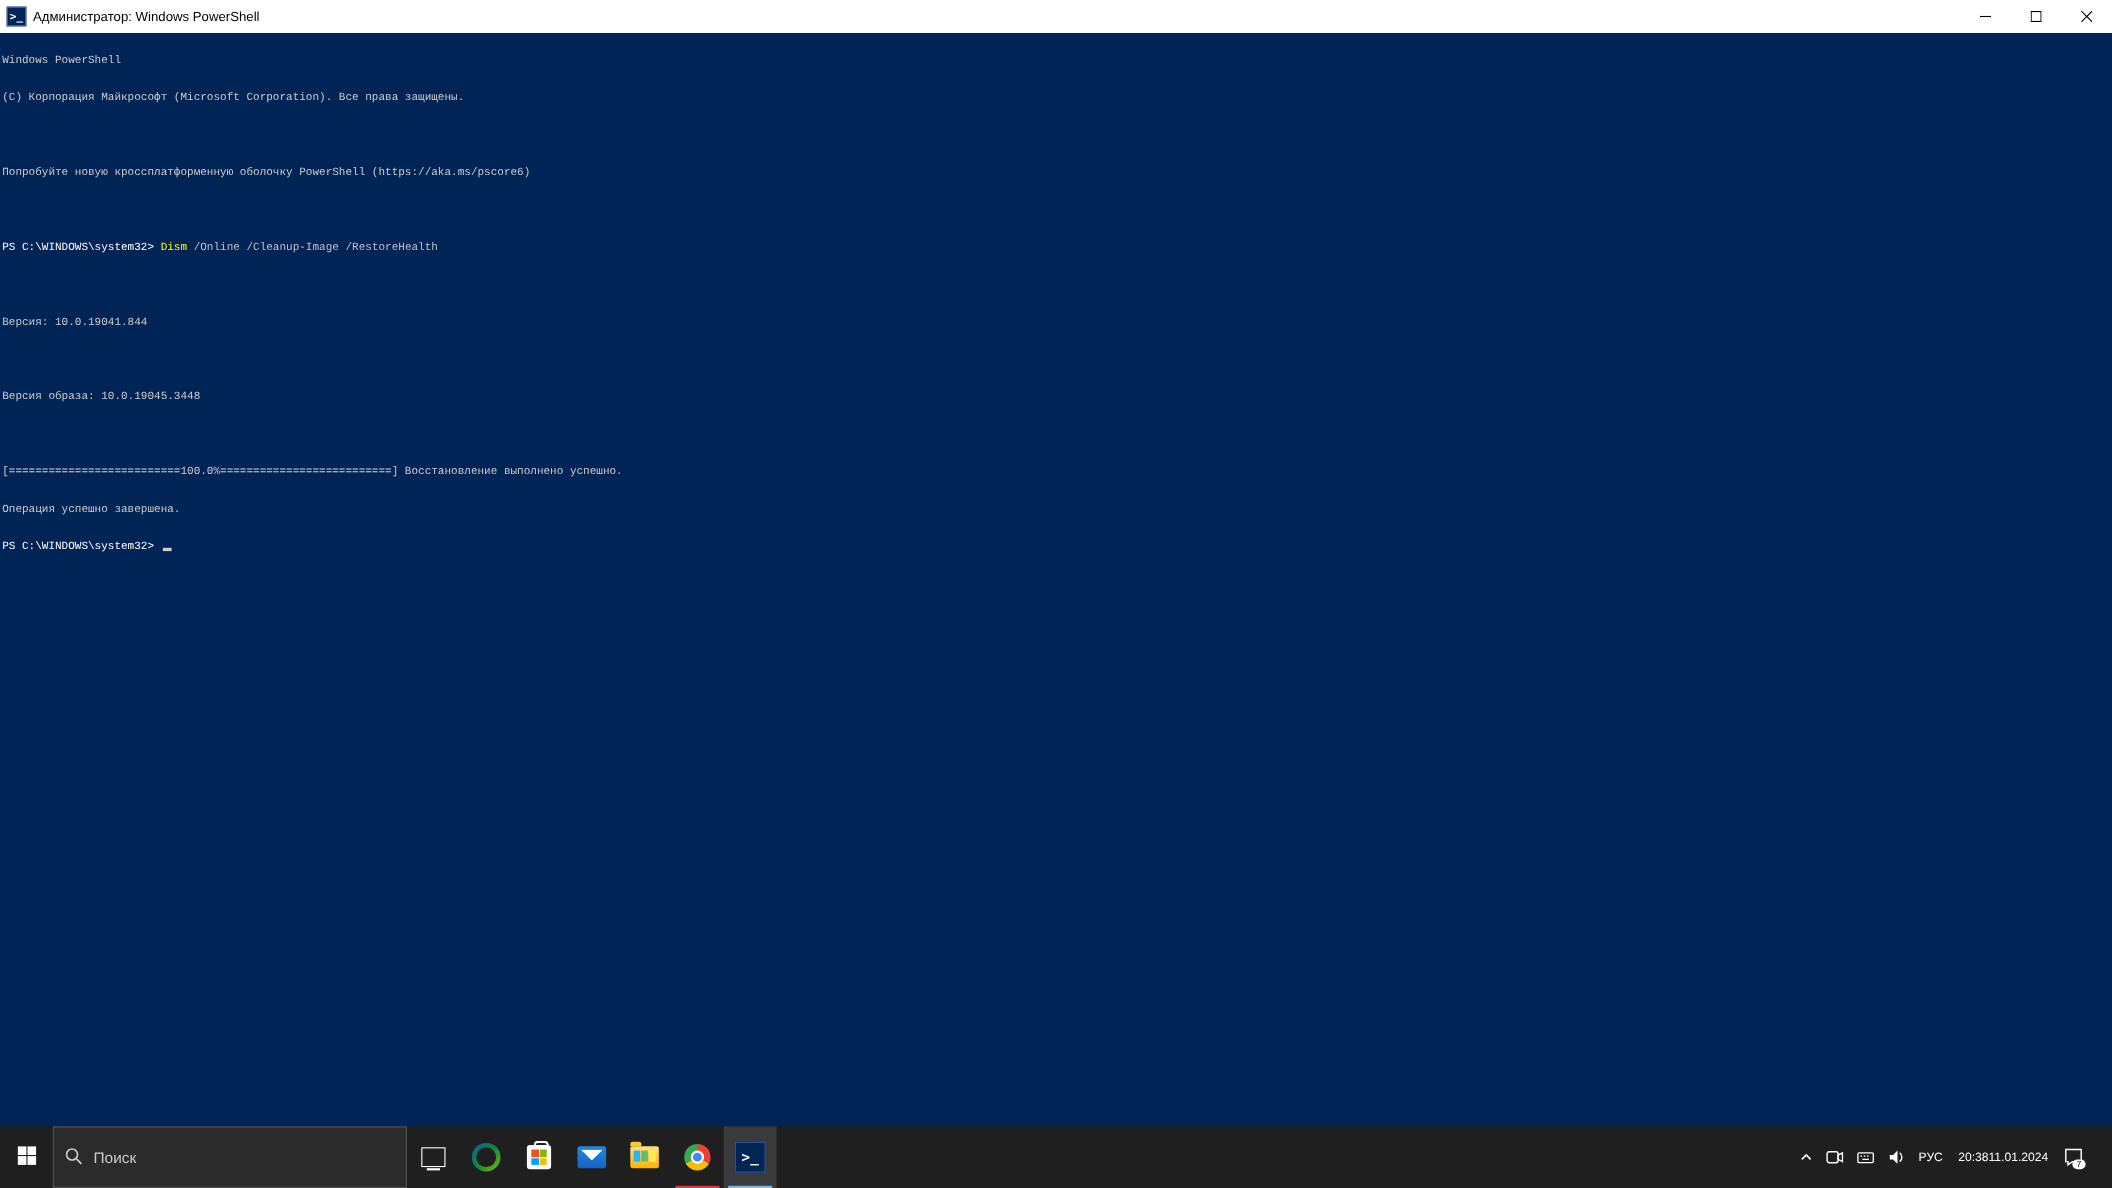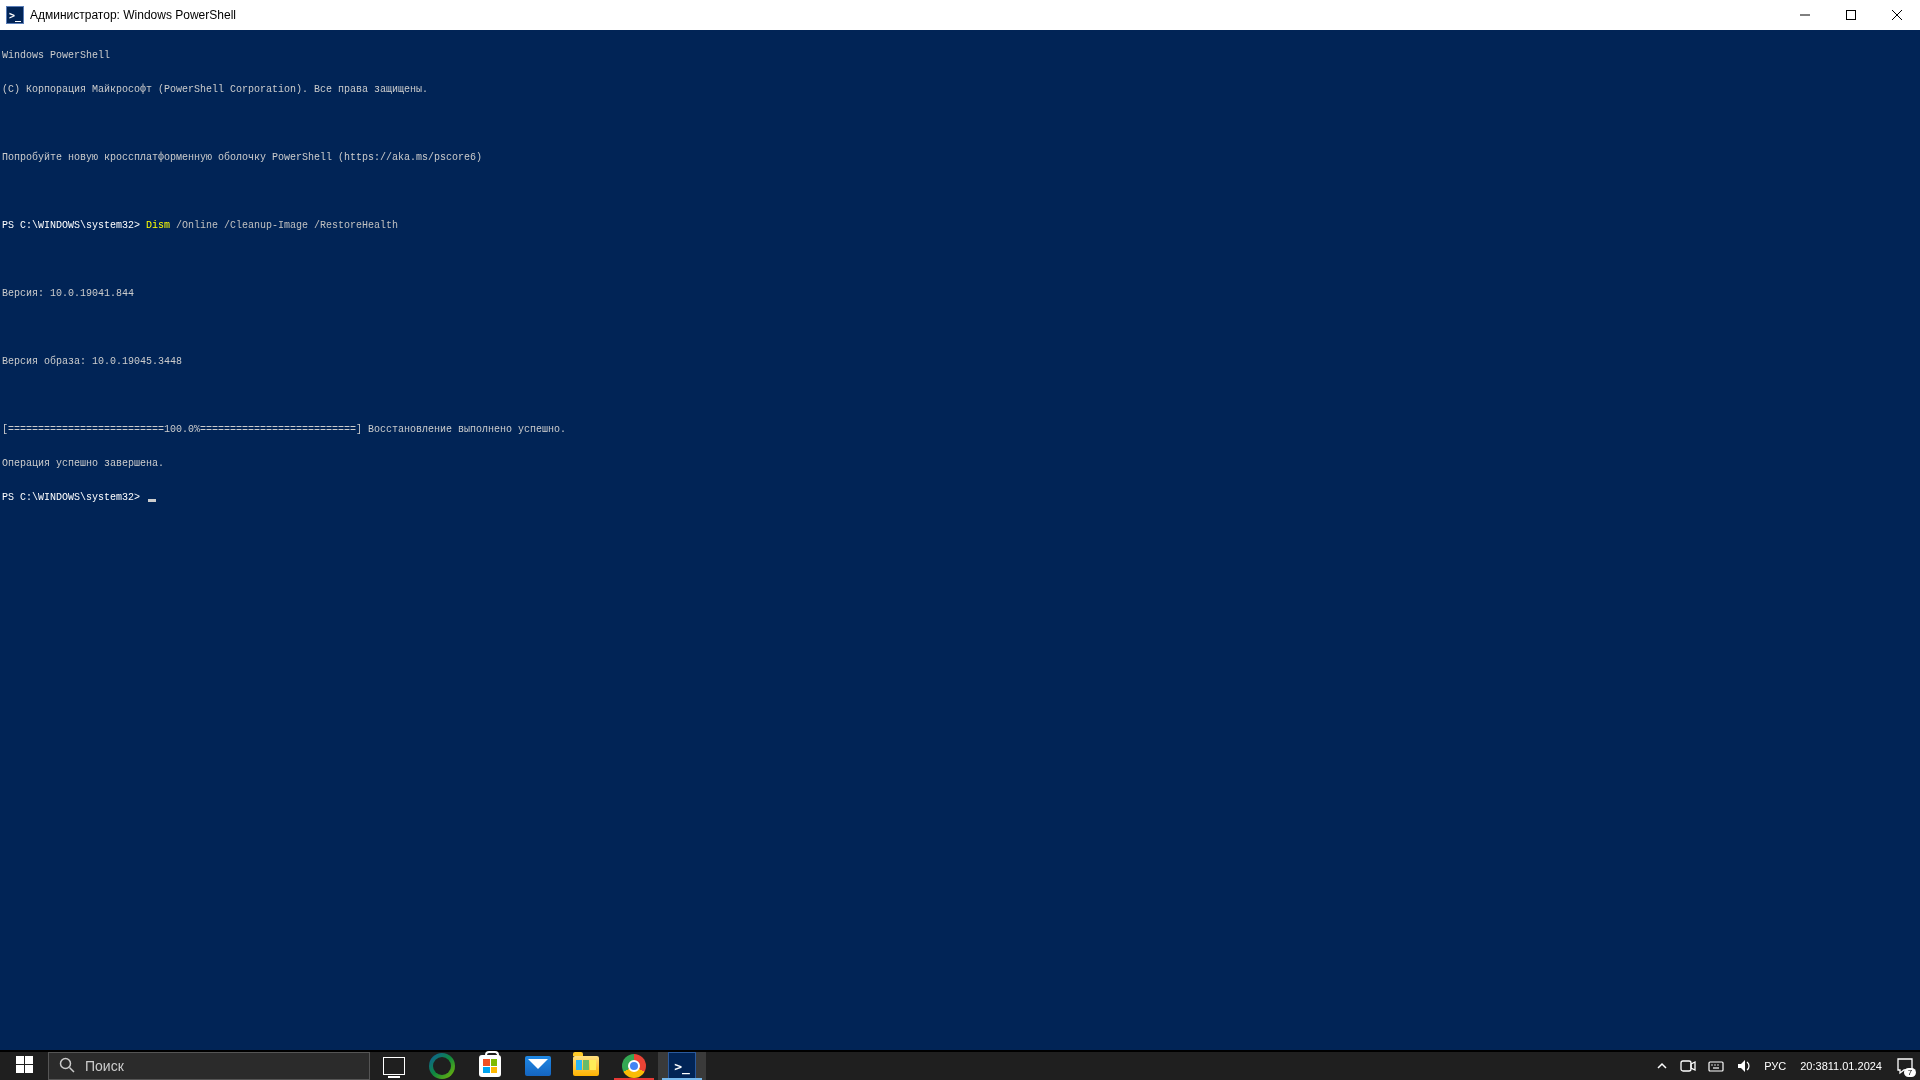--- a/index.html
+++ b/index.html
@@ -11,29 +11,29 @@
   .win-controls{display:flex;height:100%}
   .win-btn{width:46px;height:30px;display:flex;align-items:center;justify-content:center;color:#000}
   .win-btn svg{width:10px;height:10px}
   .terminal{flex:1;background:#012456;font-family:Consolas,'Courier New',monospace;font-size:10px;line-height:17px;color:#ccc;padding:0 2px;white-space:pre;overflow:hidden}
   .terminal .line{display:block}
   .prompt{color:#fff}
   .cmd-yellow{color:#ffff00}
   .cmd-gray{color:#c0c0c0}
   .cursor{display:inline-block;width:8px;height:3px;background:#ccc;vertical-align:baseline;margin-left:2px;position:relative;top:2px}
   
-  .taskbar{position:absolute;left:0;bottom:0;width:1920px;height:28px;background:#1f1f1f;display:flex;align-items:stretch;color:#fff;font-size:12px}
+  .taskbar{position:absolute;left:0;bottom:0;width:1920px;height:56px;background:#1f1f1f;display:flex;align-items:stretch;color:#fff;font-size:12px}
   .tb-btn{width:48px;display:flex;align-items:center;justify-content:center;position:relative}
   .tb-btn.active{background:#3a3a3a}
   .tb-btn .underline{position:absolute;bottom:0;left:4px;right:4px;height:2px}
   .start-icon svg{width:17px;height:17px;fill:#fff}
   .search-box{width:300px;background:#2b2b2b;border:1px solid #555;display:flex;align-items:center;margin:0;padding:0 10px;color:#ccc;font-size:14px}
   .search-box .mag{margin-right:10px}
   .task-icons{display:flex}
-  .tray{margin-left:auto;display:flex;align-items:center;padding-right:0}
+  .tray{margin-left:auto;display:flex;align-items:center;padding-right:20px}
   .tray-item{padding:0 6px;display:flex;align-items:center;justify-content:center;height:40px;font-size:12px;color:#fff}
   .tray-clock{display:flex;align-items:center;justify-content:center;line-height:13px;font-size:11px;padding:0 8px}
   .tray svg{width:16px;height:16px;fill:#fff}
   .chevron-up svg{width:12px;height:12px}
   .edge-icon{width:26px;height:26px;border-radius:50%;background:linear-gradient(135deg,#0c59a4 0%,#10893e 50%,#7fba00 100%);position:relative}
   .edge-icon::after{content:"";position:absolute;inset:4px;border-radius:50%;background:#1f1f1f}
   .store-icon{width:22px;height:22px;background:#fff;border-radius:3px;position:relative}
   .store-icon::before{content:"";position:absolute;top:-4px;left:6px;width:10px;height:6px;border:2px solid #fff;border-bottom:none;border-radius:4px 4px 0 0}
   .store-icon .flag{position:absolute;inset:4px;display:grid;grid-template-columns:1fr 1fr;grid-template-rows:1fr 1fr;gap:1px}
   .store-icon .flag span:nth-child(1){background:#f25022}.store-icon .flag span:nth-child(2){background:#7fba00}.store-icon .flag span:nth-child(3){background:#00a4ef}.store-icon .flag span:nth-child(4){background:#ffb900}
@@ -76,21 +76,21 @@
         <svg viewBox="0 0 10 10">
             <line x1="0" y1="0" x2="10" y2="10" stroke="currentColor" stroke-width="1"></line>
             <line x1="10" y1="0" x2="0" y2="10" stroke="currentColor" stroke-width="1"></line>
           </svg>
       </div>
     </div>
   </div>
 
   <div class="terminal">
 <span class="line">Windows PowerShell</span>
-<span class="line">(C) Корпорация Майкрософт (PowerShell Corporation). Все права защищены.</span>
+<span class="line">(C) Корпорация Майкрософт (Microsoft Corporation). Все права защищены.</span>
 <span class="line"> </span>
 <span class="line">Попробуйте новую кроссплатформенную оболочку PowerShell (https://aka.ms/pscore6)</span>
 <span class="line"> </span>
 <span class="line"><span class="prompt">PS C:\WINDOWS\system32&gt; </span><span class="cmd-yellow">Dism</span><span class="cmd-gray"> /Online /Cleanup-Image /RestoreHealth</span></span>
 <span class="line"> </span>
 <span class="line">Версия: 10.0.19041.844</span>
 <span class="line"> </span>
 <span class="line">Версия образа: 10.0.19045.3448</span>
 <span class="line"> </span>
 <span class="line">[==========================100.0%==========================] Восстановление выполнено успешно.</span>

